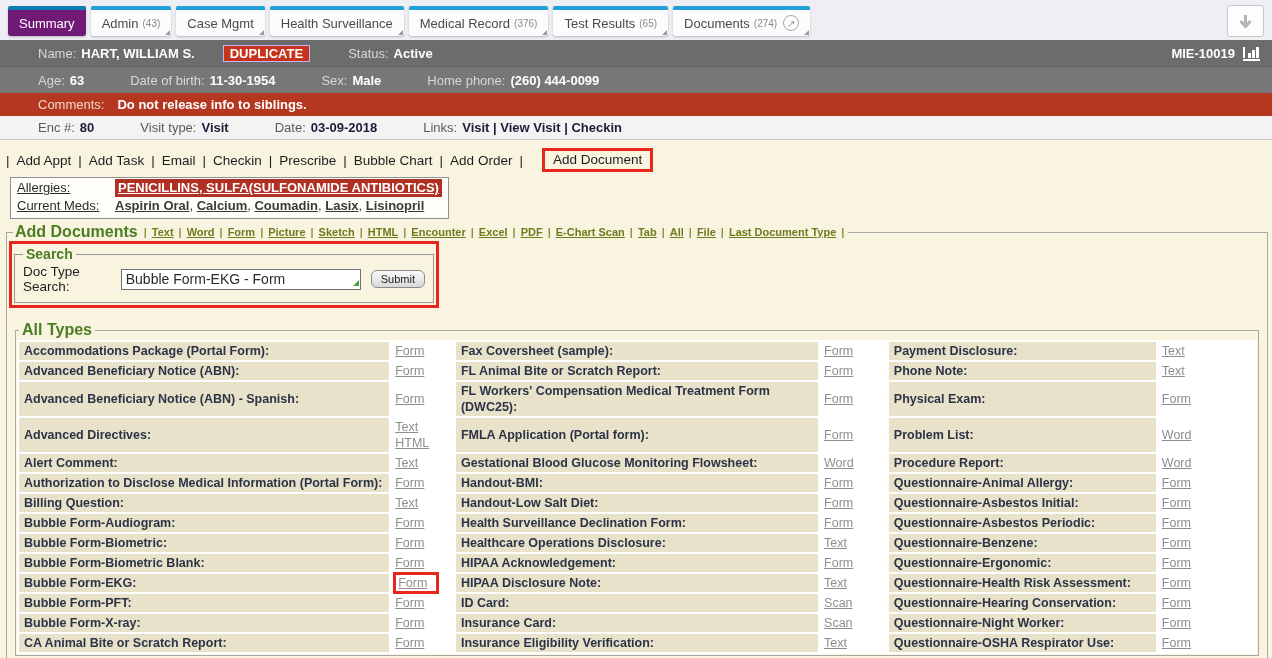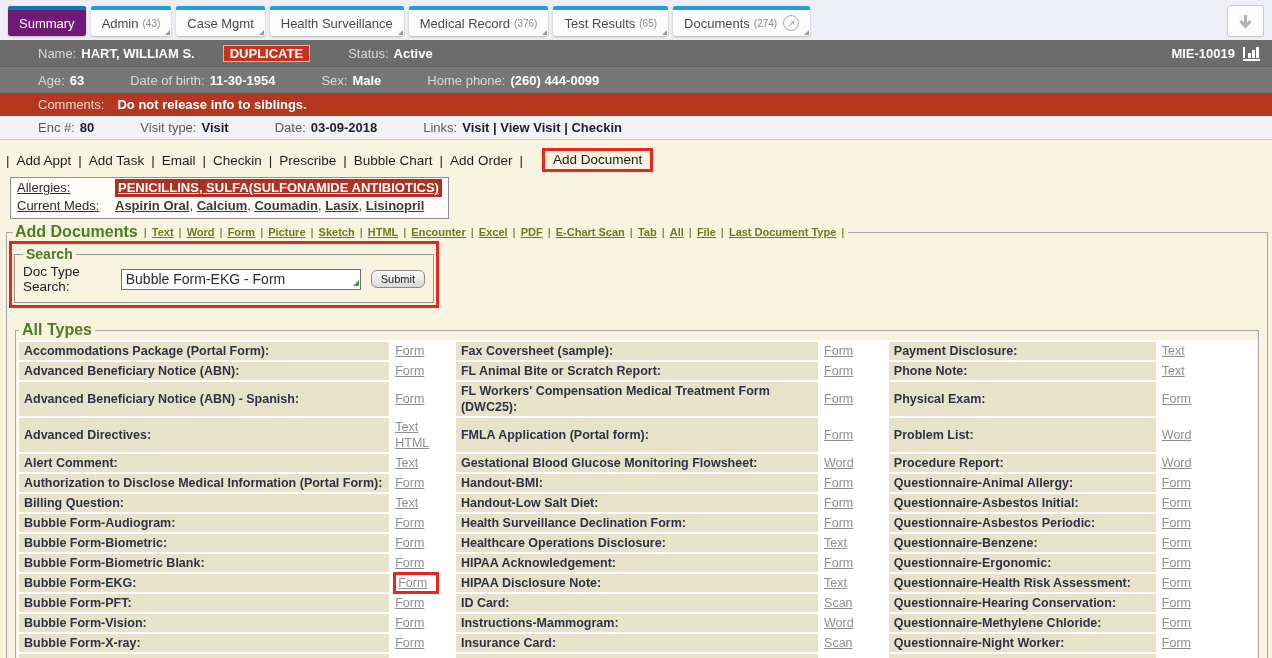--- a/index.html
+++ b/index.html
@@ -391,28 +391,20 @@
           </tr>
           <tr>
             <td class="lbl">Bubble Form-PFT:</td>
             <td class="lnk"><a class="doc-link">Form</a></td>
             <td class="lbl">ID Card:</td>
             <td class="lnk"><a class="doc-link">Scan</a></td>
             <td class="lbl">Questionnaire-Hearing Conservation:</td>
             <td class="lnk"><a class="doc-link">Form</a></td>
           </tr>
           <tr>
-            <td class="lbl">Bubble Form-Vision:</td>
-            <td class="lnk"><a class="doc-link">Form</a></td>
-            <td class="lbl">Instructions-Mammogram:</td>
-            <td class="lnk"><a class="doc-link">Word</a></td>
-            <td class="lbl">Questionnaire-Methylene Chloride:</td>
-            <td class="lnk"><a class="doc-link">Form</a></td>
-          </tr>
-          <tr>
             <td class="lbl">Bubble Form-X-ray:</td>
             <td class="lnk"><a class="doc-link">Form</a></td>
             <td class="lbl">Insurance Card:</td>
             <td class="lnk"><a class="doc-link">Scan</a></td>
             <td class="lbl">Questionnaire-Night Worker:</td>
             <td class="lnk"><a class="doc-link">Form</a></td>
           </tr>
           <tr>
             <td class="lbl">CA Animal Bite or Scratch Report:</td>
             <td class="lnk"><a class="doc-link">Form</a></td>

